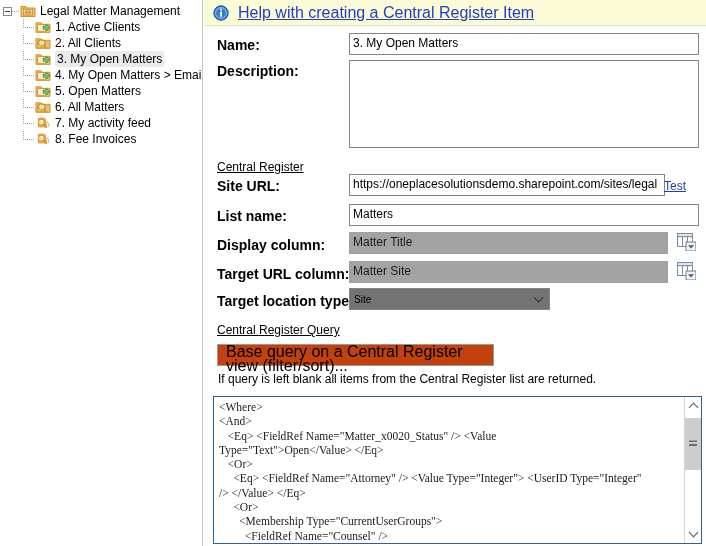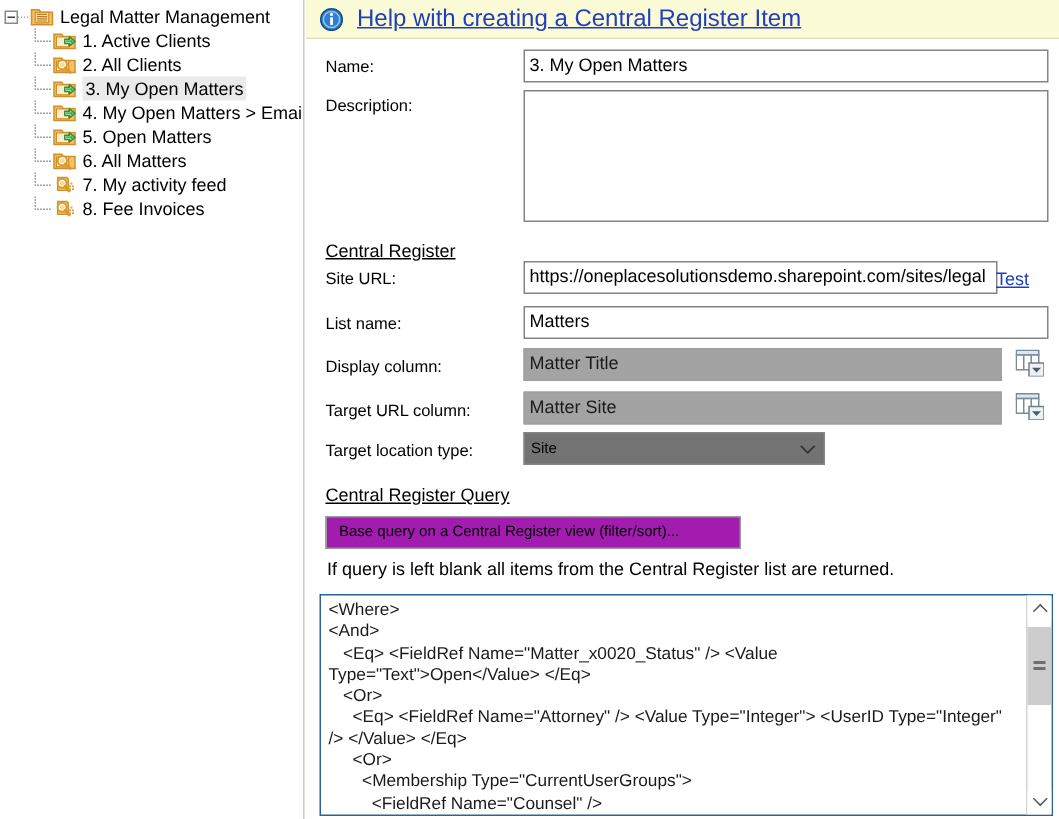--- a/index.html
+++ b/index.html
@@ -100,24 +100,25 @@
   #help-link {
     margin-left: 9px;
     color: #1f3fbf;
     text-decoration: underline;
     font-size: 16px;
     cursor: pointer;
   }
 
   .field-label {
     position: absolute;
-    font-size: 11px;
+    font-size: 14px;
     color: #000;
     line-height: 14px;
     white-space: nowrap;
+    font-weight: bold;
   }
   .section-title {
     position: absolute;
     font-size: 12px;
     color: #000;
     text-decoration: underline;
     line-height: 14px;
     white-space: nowrap;
   }
   .txt-input {
@@ -140,24 +141,24 @@
   }
   .link-sm {
     position: absolute;
     color: #1f3fbf;
     text-decoration: underline;
     font-size: 12px;
     cursor: pointer;
   }
   .btn {
     position: absolute;
-    background: #a21caf;
+    background: #c2410c;
     border: 1px solid #9a9a9a;
     font-family: "Liberation Sans", sans-serif;
-    font-size: 10px;
+    font-size: 16px;
     color: #000;
     line-height: 14px;
     text-align: left;
     padding: 0 8px;
     cursor: pointer;
   }
   .hint-text {
     position: absolute;
     font-size: 12px;
     color: #000;
@@ -191,21 +192,21 @@
     width: 489px; height: 148px;
     border: 1px solid #2a6496;
     background: #ffffff;
     overflow: hidden;
   }
   #xml-text {
     position: absolute;
     left: 0; top: 0;
     width: 470px;
     padding: 3px 4px 0 5px;
-    font-family: Liberation Sans, sans-serif;
+    font-family: Liberation Serif, serif;
     font-size: 11.5px;
     line-height: 14.3px;
     color: #1a1a1a;
     white-space: pre-wrap;
     word-break: break-word;
     border: none; resize: none; outline: none;
     background: transparent;
     overflow: hidden;
   }
   

